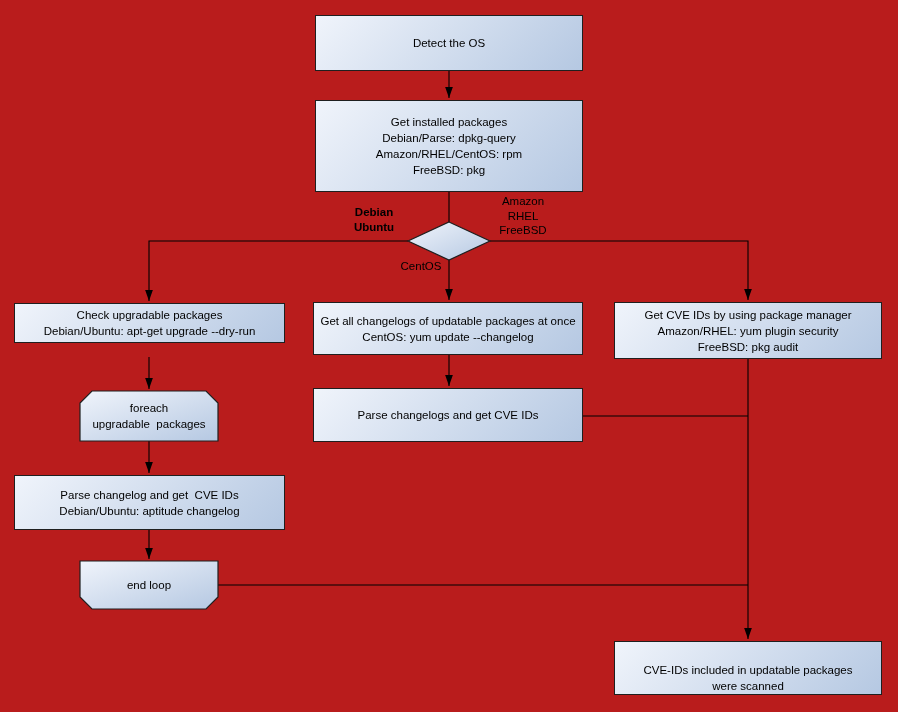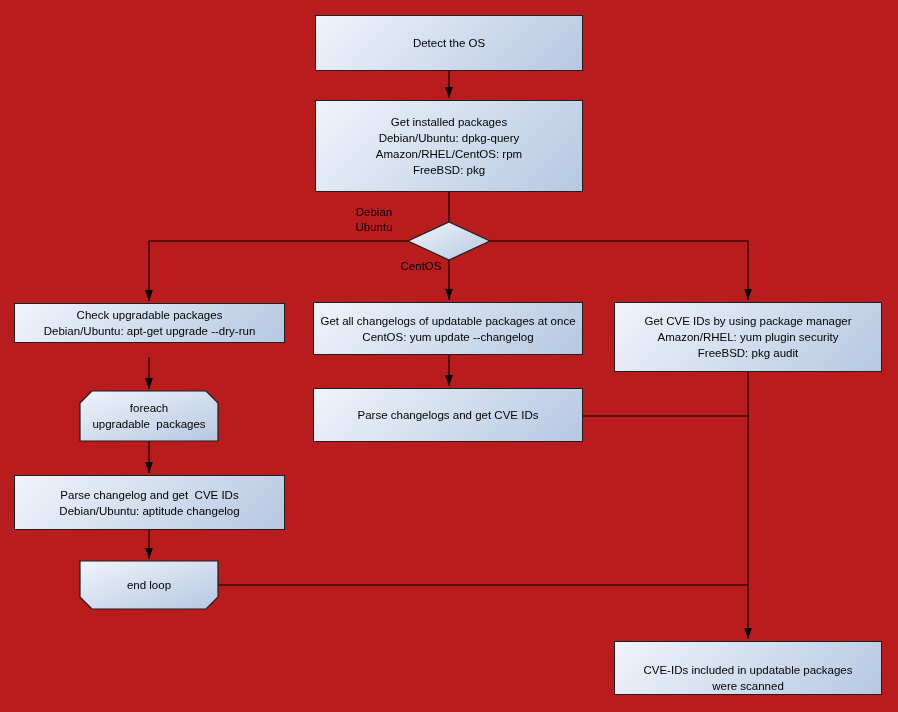--- a/index.html
+++ b/index.html
@@ -94,21 +94,21 @@
     <polygon class="shape" points="92,391 206,391 218,403 218,441 80,441 80,403"></polygon>
     <polygon class="shape" points="80,561 218,561 218,597 206,609 92,609 80,597"></polygon>
   </svg>
 
   <div class="node" style="left:315px; top:15px; width:268px; height:56px;">
     <div class="node-label">Detect the OS</div>
   </div>
 
   <div class="node" style="left:315px; top:100px; width:268px; height:92px;">
     <div class="node-label">Get installed packages
-Debian/Ubuntu: dpkg-query
+Debian/Parse: dpkg-query
 Amazon/RHEL/CentOS: rpm
 FreeBSD: pkg</div>
   </div>
 
   <div class="node" style="left:14px; top:303px; width:271px; height:40px;">
     <div class="node-label">Check upgradable packages
 Debian/Ubuntu: apt-get upgrade --dry-run</div>
   </div>
 
   <div class="node ghost" style="left:80px; top:391px; width:138px; height:50px;">
@@ -127,28 +127,31 @@
 
   <div class="node" style="left:313px; top:302px; width:270px; height:53px;">
     <div class="node-label">Get all changelogs of updatable packages at once
 CentOS: yum update --changelog</div>
   </div>
 
   <div class="node" style="left:313px; top:388px; width:270px; height:54px;">
     <div class="node-label">Parse changelogs and get CVE IDs</div>
   </div>
 
-  <div class="node" style="left:614px; top:302px; width:268px; height:70px;">
+  <div class="node" style="left:614px; top:302px; width:268px; height:57px;">
     <div class="node-label">Get CVE IDs by using package manager
 Amazon/RHEL: yum plugin security
 FreeBSD: pkg audit</div>
   </div>
 
   <div class="node" style="left:614px; top:641px; width:268px; height:54px;align-items:flex-end;">
     <div class="node-label">CVE-IDs included in updatable packages
 were scanned</div>
   </div>
 
-  <div class="edge-label" style="left:334px; top:205px; width:80px;">Debian
+  <div class="edge-label" style="left:334px; top:205px; width:80px;font-weight:bold;">Debian
 Ubuntu</div>
   <div class="edge-label" style="left:396px; top:259px; width:50px;text-align:center;">CentOS</div>
+  <div class="edge-label" style="left:483px; top:194px; width:80px;">Amazon
+RHEL
+FreeBSD</div>
 
 </div>
 
 </body></html>

